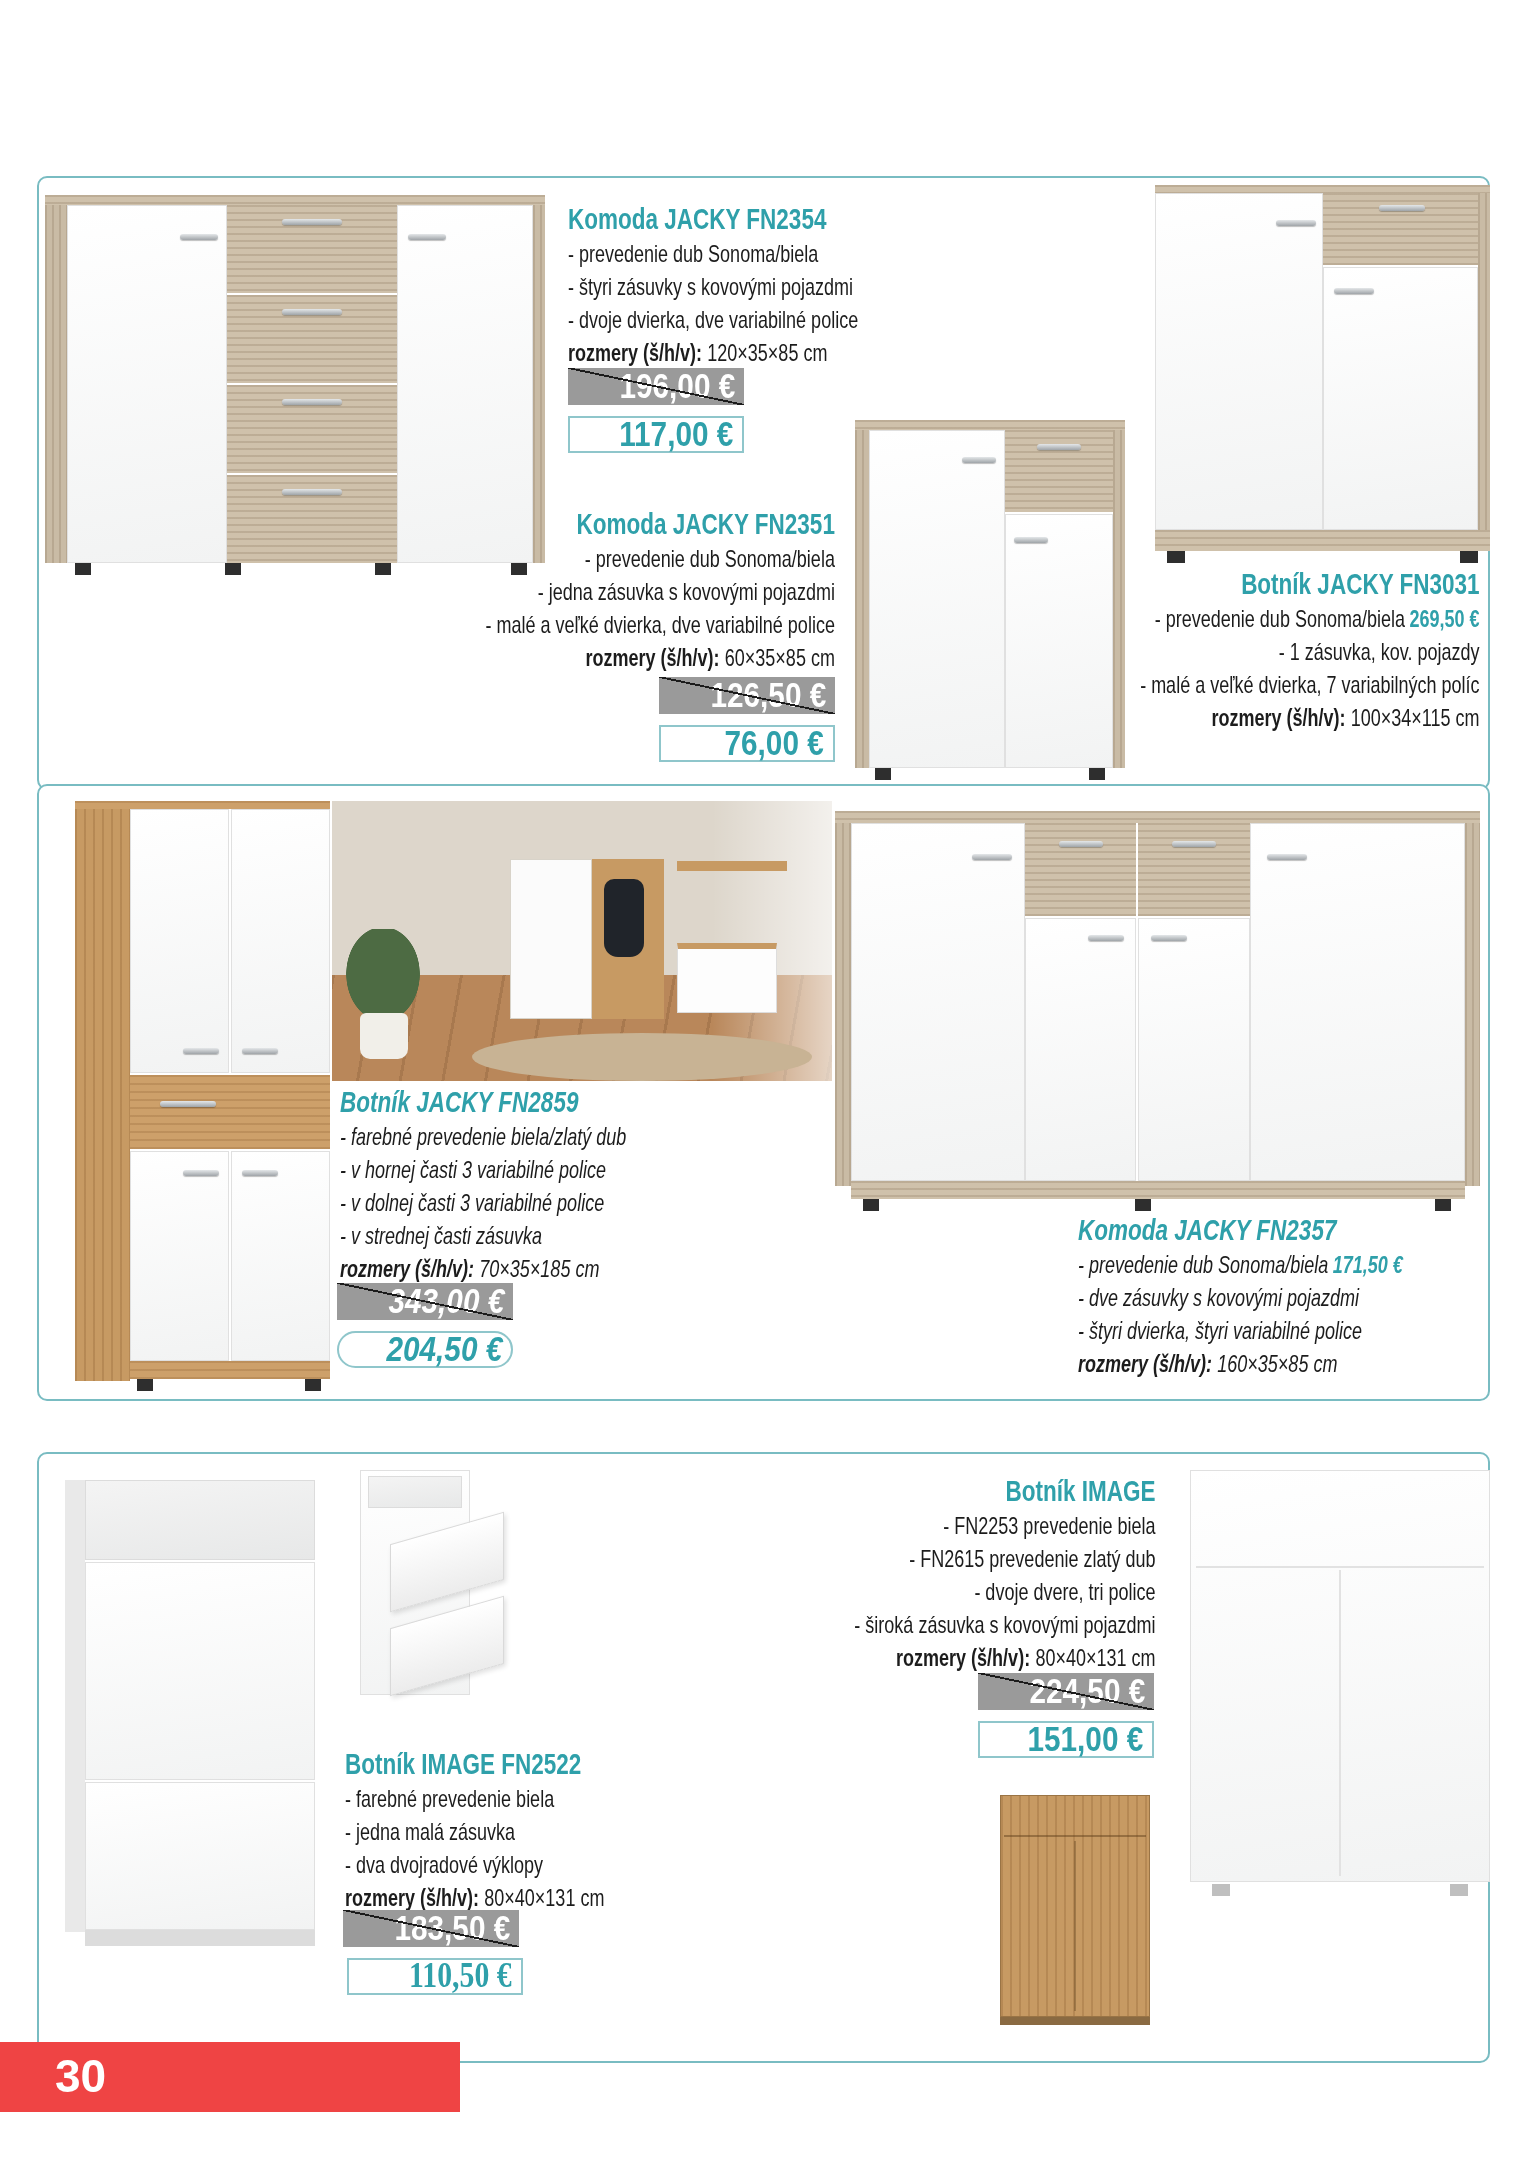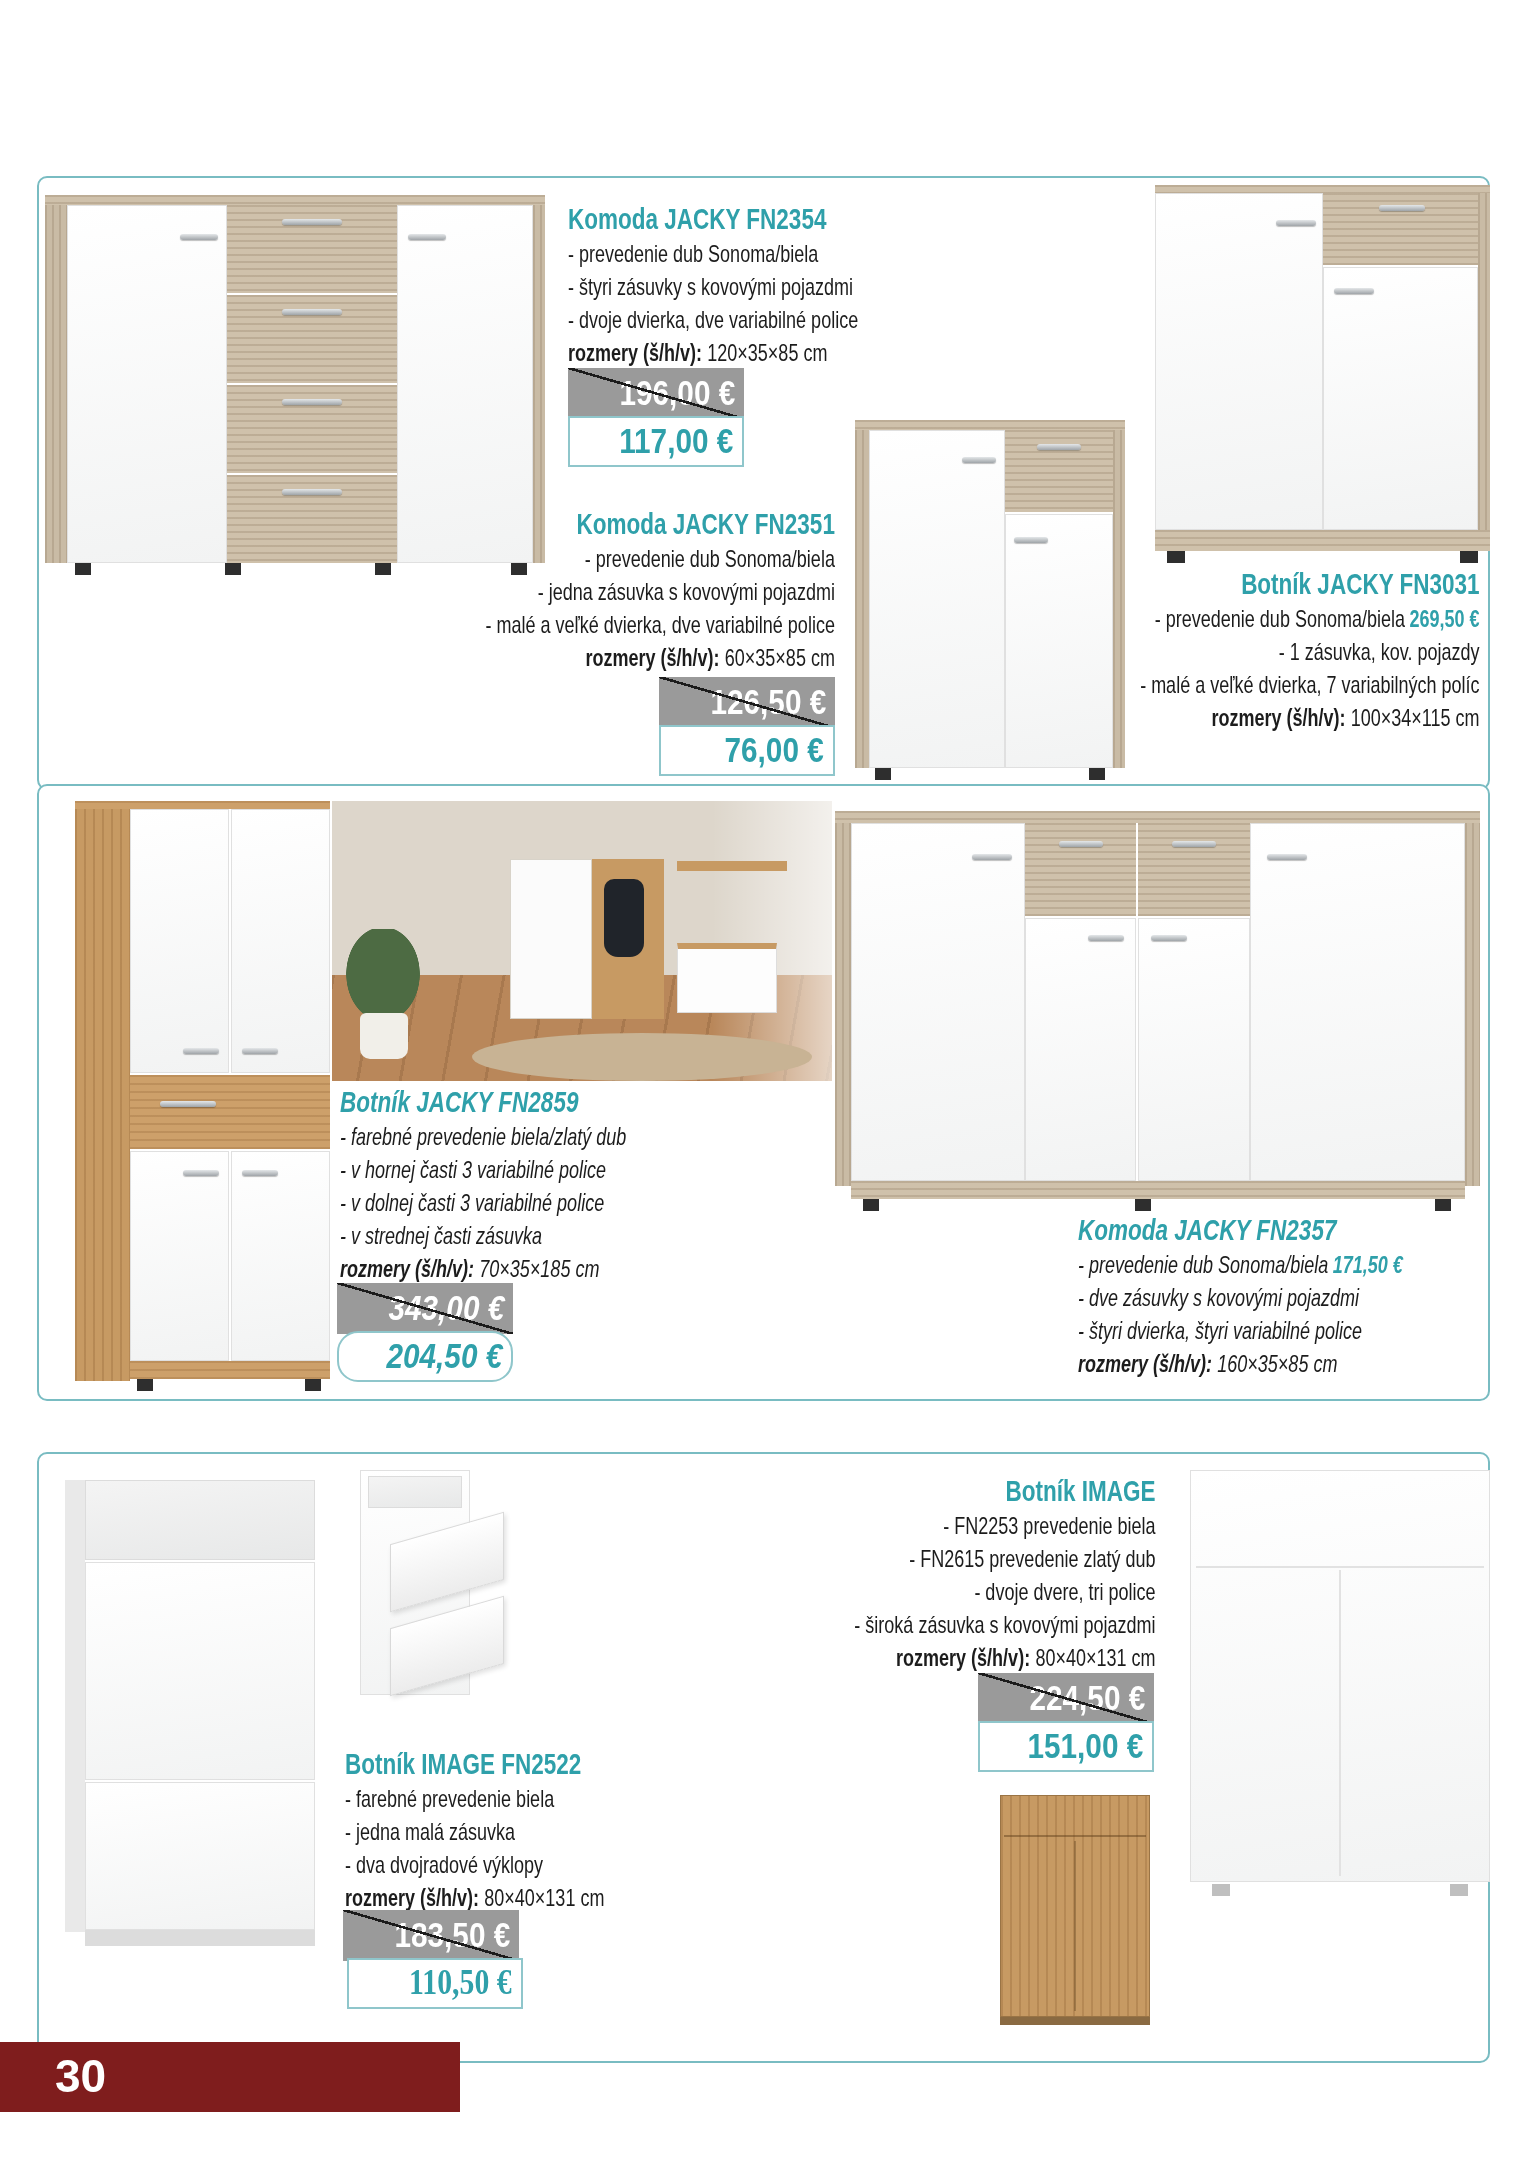--- a/index.html
+++ b/index.html
@@ -19,21 +19,21 @@
   
   .tb{position:absolute;color:#1c1c1c;font-size:24px;line-height:33px;white-space:nowrap;
     transform:scaleX(.75);transform-origin:top left;}
   .tb.right{text-align:right;transform-origin:top right;}
   .t-title{font-size:30px;line-height:37px;font-weight:bold;color:#2fa0aa;}
   .dims .b{font-weight:bold;}
   .dimval{margin-left:7px;}
   .iprice{color:#2fa0aa;font-weight:bold;margin-left:6px;}
 
   
-  .price-old,.price-new{position:absolute;width:176px;height:51px;box-sizing:border-box;padding-left:13px;}
+  .price-old,.price-new{position:absolute;width:176px;height:37px;box-sizing:border-box;padding-left:13px;}
   .price-old{background:#9a9a9a;}
   .price-new{background:#fff;border:2px solid #8fc6cb;}
   .pnum{position:absolute;right:9px;top:50%;transform:translateY(-52%) scaleX(.85);
     transform-origin:center right;font-weight:bold;font-size:35px;white-space:nowrap;}
   .price-old .pnum{color:#ffffff;}
   .price-new .pnum{color:#2fa0aa;}
   .strike{position:absolute;inset:0;
     background:linear-gradient(to top right,transparent 48.8%,#1b1b1b 48.8%,#1b1b1b 51.4%,transparent 51.4%);}
 
   
@@ -46,21 +46,21 @@
   .oak{background-color:#cda06a;background-image:repeating-linear-gradient(180deg,rgba(130,85,40,.22) 0 2px,transparent 2px 8px);}
   .oak-v{background-color:#c79a63;background-image:repeating-linear-gradient(90deg,rgba(130,85,40,.25) 0 2px,transparent 2px 9px);}
   .hdl{position:absolute;height:6px;background:linear-gradient(180deg,#e4e7e9,#9fa4a8);border-radius:3px;
     box-shadow:0 1px 1px rgba(0,0,0,.25);}
   .foot{position:absolute;background:#2e2e2e;}
   .seam{position:absolute;background:#e2e2e2;}
   .flap{position:absolute;background:linear-gradient(180deg,#ffffff,#ececec);border:1px solid #d9d9d9;
     transform:skewY(-16deg);box-shadow:2px 3px 5px rgba(0,0,0,.12);}
 
   
-  .footer-bar{position:absolute;left:0;top:2042px;width:460px;height:70px;background:#7f1d1d;z-index:5;}
+  .footer-bar{position:absolute;left:0;top:2042px;width:460px;height:70px;background:#ef4444;z-index:5;}
   .page-num{position:absolute;left:55px;top:11px;color:#fff;font-weight:bold;font-size:46px;line-height:1;}
 </style>
 </head>
 <body>
 
 <div class="page">
 
 
   <div class="section" style="top:176px;height:614px;">
 

